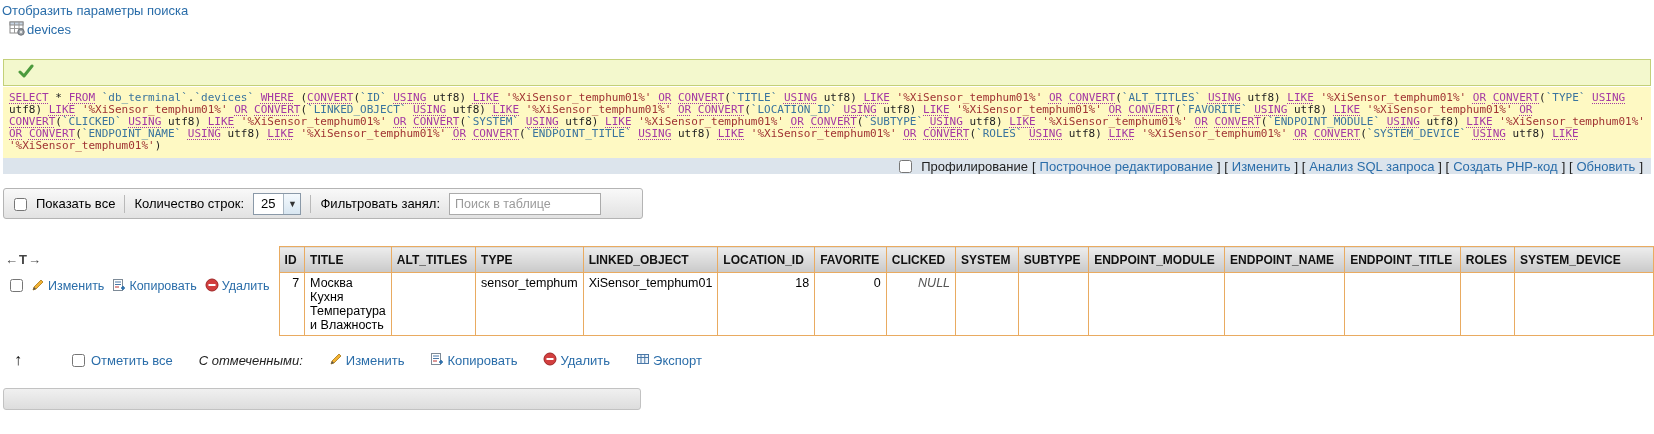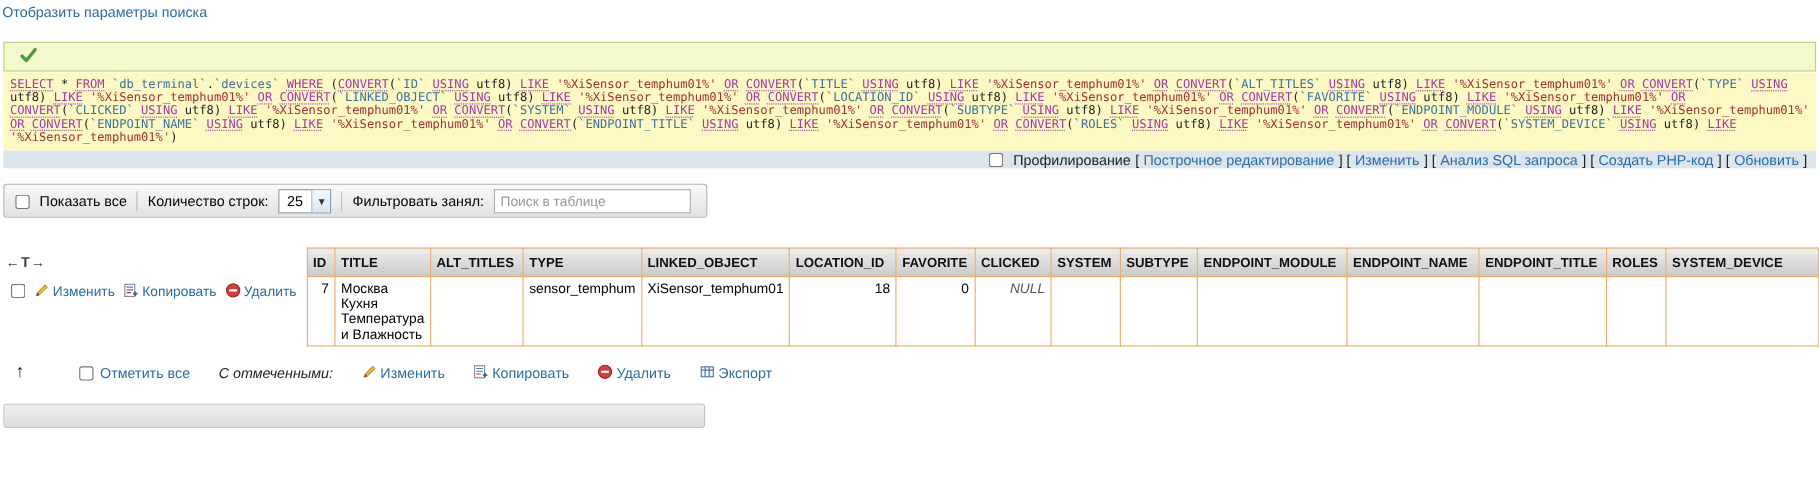--- a/index.html
+++ b/index.html
@@ -43,21 +43,21 @@
   }
   .vdiv { width:1px; height:18px; background:#b9b9b9; }
   .select-box {
     display:inline-flex; align-items:center; border:1px solid #8a99a8; background:#fff; height:22px; cursor:pointer;
   }
   .select-box .val { padding:0 8px 0 7px; }
   .select-box .arrow {
     width:17px; height:100%; border-left:1px solid #a9b6c2; background:linear-gradient(#f4f9fd,#d8e6f1);
     display:flex; align-items:center; justify-content:center; font-size:9px; color:#333;
   }
-  .filter-input { width:179px; height:22px; border:1px solid #ababab; padding:0 5px; font-size:12.5px;
+  .filter-input { width:152px; height:22px; border:1px solid #ababab; padding:0 5px; font-size:12.5px;
     font-family:"Liberation Sans",sans-serif; color:#333; }
   .filter-input::placeholder { color:#9a9a9a; }
 
   
   .results { margin-top:27px; }
   table.data { border-collapse:collapse; table-layout:fixed; }
   table.data th, table.data td { border:1px solid #e9ab61; padding:3px 5px; }
   table.data th {
     background:linear-gradient(#ededed,#c9c9c9); font-size:12px; font-weight:bold; text-align:left;
     height:26px; color:#111; cursor:pointer;
@@ -81,20 +81,34 @@
   .bottom-bar {
     margin:16px 0 0 3px; width:638px; height:22px; border:1px solid #c2c2c2; border-radius:3px;
     background:linear-gradient(#f0f0f0,#dddddd);
   }
 </style>
 </head>
 <body>
 
 <div class="top-area">
   <a class="link">Отобразить параметры поиска</a>
+  <div class="table-title">
+    <span class="icon">
+      <svg width="16" height="16" viewBox="0 0 16 16">
+        <rect x="1" y="2" width="13" height="11" fill="#fff" stroke="#8a8a8a"></rect>
+        <rect x="1" y="2" width="13" height="3" fill="#c9d6e4" stroke="#8a8a8a"></rect>
+        <line x1="5.5" y1="2" x2="5.5" y2="13" stroke="#9a9a9a"></line>
+        <line x1="10" y1="2" x2="10" y2="13" stroke="#9a9a9a"></line>
+        <line x1="1" y1="8.5" x2="14" y2="8.5" stroke="#9a9a9a"></line>
+        <circle cx="12" cy="12" r="3.2" fill="#9aa0a6" stroke="#6d7278"></circle>
+        <circle cx="12" cy="12" r="1.2" fill="#e8e8e8"></circle>
+      </svg>
+    </span>
+    <span>devices</span>
+  </div>
 </div>
 
 <div class="success-bar">
   <span class="icon">
     <svg width="16" height="16" viewBox="0 0 16 16">
       <path d="M2 9 L6 13 L14 3" fill="none" stroke="#4c9a3d" stroke-width="3" stroke-linecap="round" stroke-linejoin="round"></path>
     </svg>
   </span>
 </div>
 

